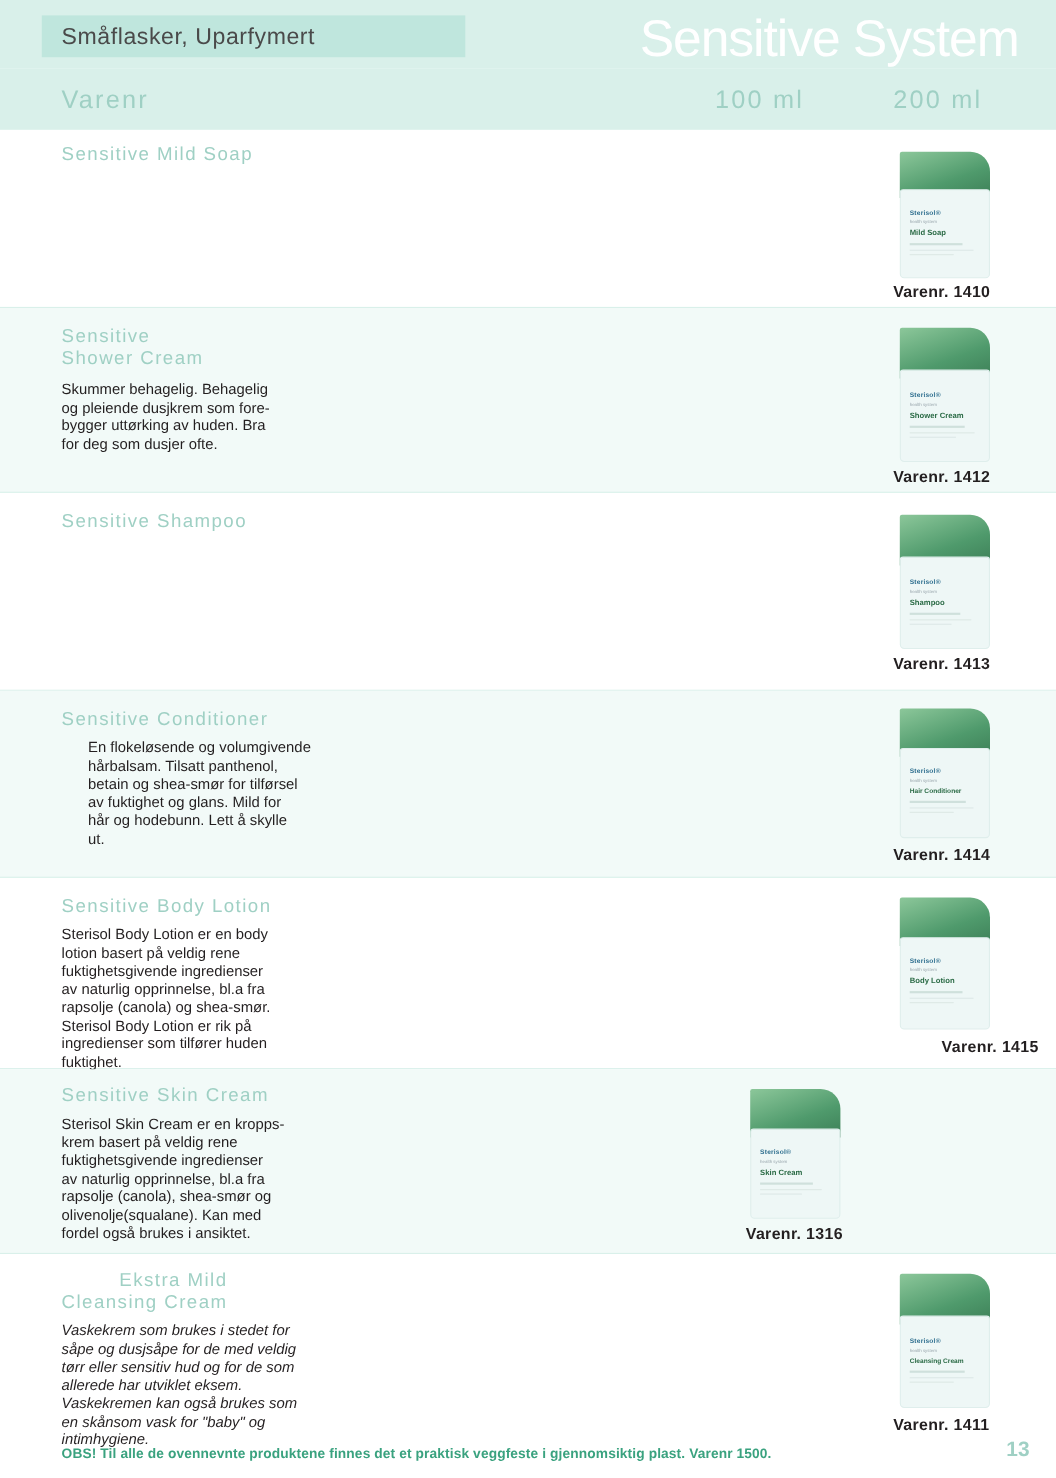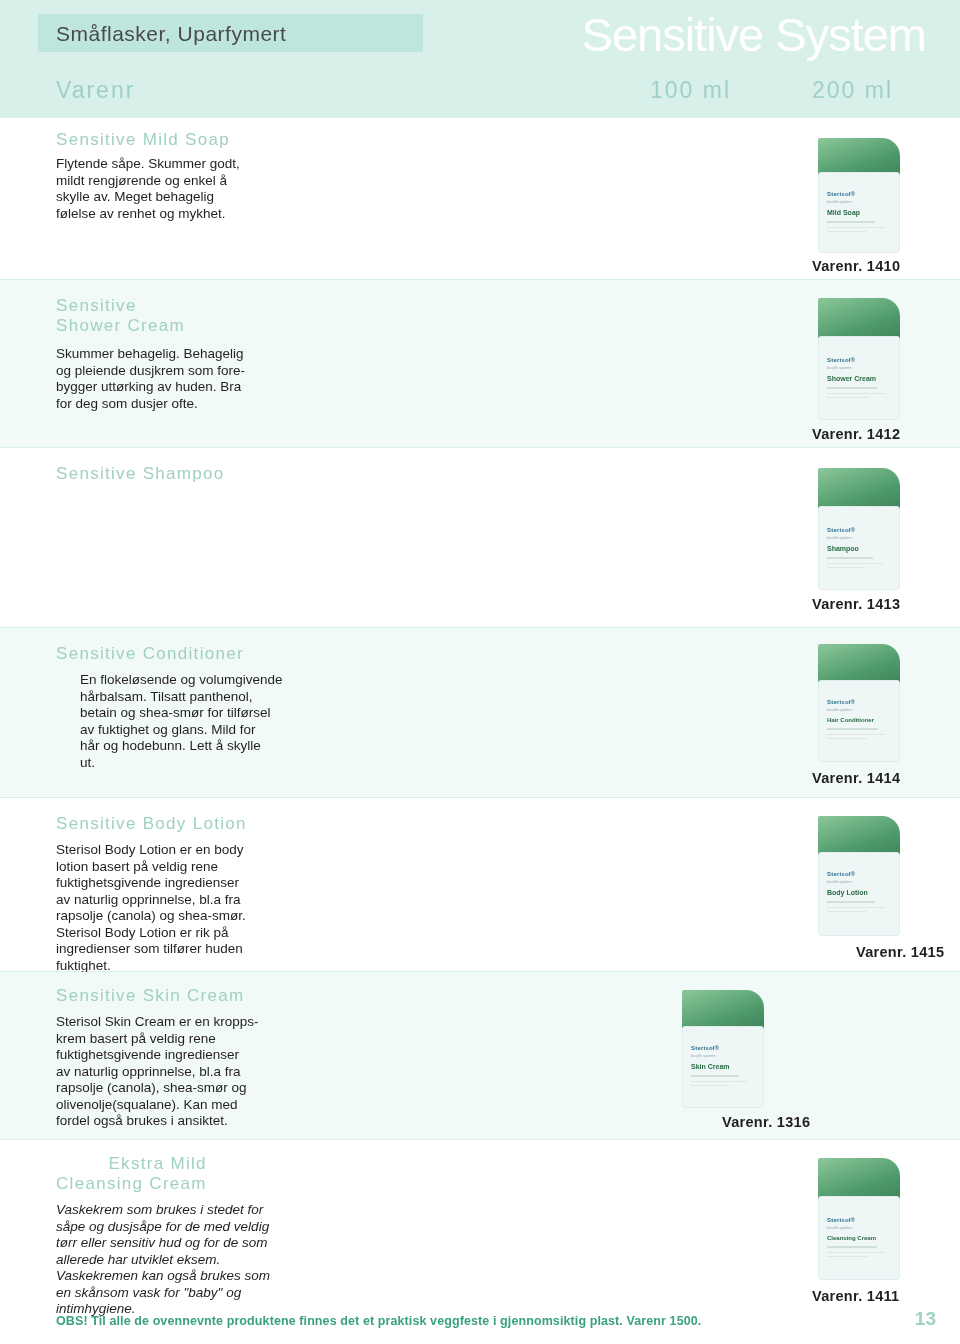--- a/index.html
+++ b/index.html
@@ -129,24 +129,20 @@
 </div>
 
 <div id="colhead">
   <div class="colhead-label" id="col-produkt">Varenr</div>
   <div class="colhead-label" id="col-100">100 ml</div>
   <div class="colhead-label" id="col-200">200 ml</div>
 </div>
 
 <div class="row" style="top:118px;height:162px;">
   <div class="row-title" style="top:12px;">Sensitive Mild Soap</div>
-  <div class="row-desc" style="top:38px;">Flytende såpe. Skummer godt,
-mildt rengjørende og enkel å
-skylle av. Meget behagelig
-følelse av renhet og mykhet.</div>
   <div class="varenr" style="left:812px;top:140px;">Varenr. 1410</div>
   <div class="bottle" style="left:818px;top:20px;width:82px;height:115px;">
     <div class="capgrad" style="left:0;top:0;width:82px;height:42px;"></div>
     <div class="body" style="left:0;top:34px;width:82px;height:81px;border-radius:3px 3px 4px 4px;">
       <div class="brand" style="top:18px;">Sterisol®</div>
       <div class="sub" style="top:26px;">health system</div>
       <div class="pname" style="top:36px;">Mild Soap</div>
       <div class="bar" style="top:48px;width:60%;"></div>
       <div class="bar2" style="top:54px;width:72%;"></div>
       <div class="bar2" style="top:58px;width:50%;"></div>
@@ -239,21 +235,21 @@
 
 <div class="row alt" style="top:972px;height:168px;">
   <div class="row-title" style="top:14px;">Sensitive Skin Cream</div>
   <div class="row-desc" style="top:42px;">Sterisol Skin Cream er en kropps-
 krem basert på veldig rene
 fuktighetsgivende ingredienser
 av naturlig opprinnelse, bl.a fra
 rapsolje (canola), shea-smør og
 olivenolje(squalane). Kan med
 fordel også brukes i ansiktet.</div>
-  <div class="varenr" style="left:678px;top:142px;margin-left:44px;">Varenr. 1316</div>
+  <div class="varenr" style="left:678px;top:142px;">Varenr. 1316</div>
   <div class="bottle" style="left:682px;top:18px;width:82px;height:118px;">
     <div class="capgrad" style="left:0;top:0;width:82px;height:44px;"></div>
     <div class="body" style="left:0;top:36px;width:82px;height:82px;border-radius:3px 3px 4px 4px;">
       <div class="brand" style="top:18px;">Sterisol®</div>
       <div class="sub" style="top:26px;">health system</div>
       <div class="pname" style="top:36px;">Skin Cream</div>
       <div class="bar" style="top:48px;width:60%;"></div>
       <div class="bar2" style="top:54px;width:70%;"></div>
       <div class="bar2" style="top:58px;width:48%;"></div>
     </div>

